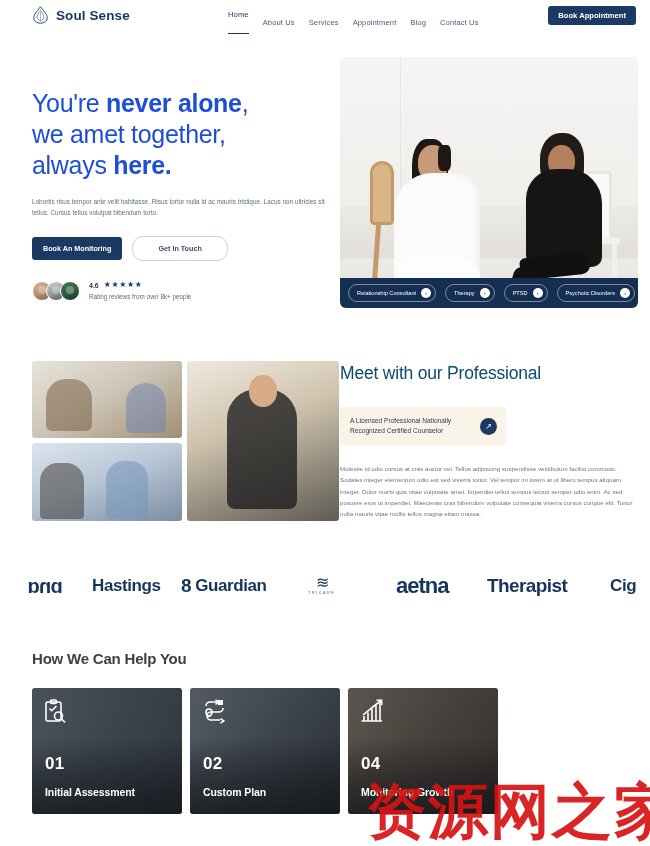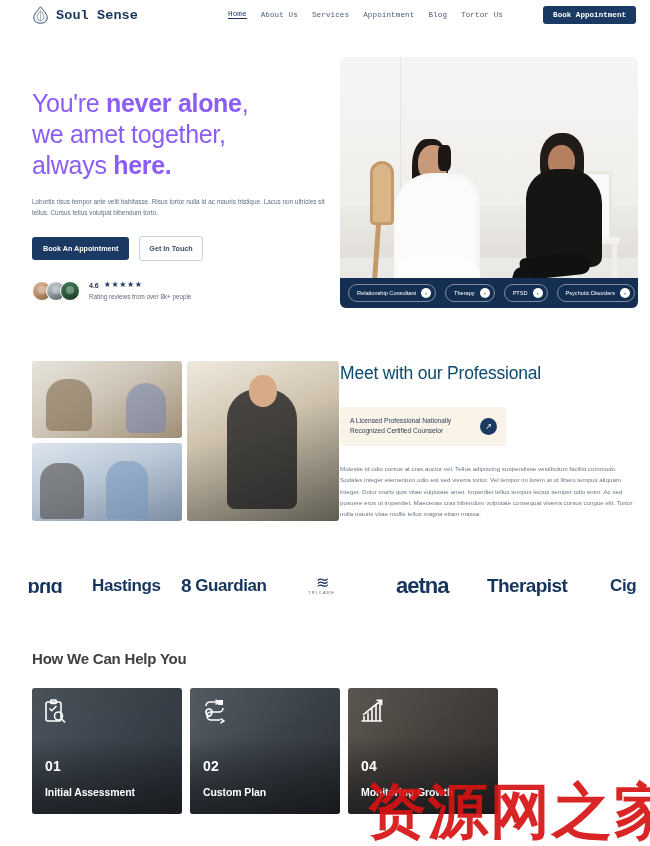--- a/index.html
+++ b/index.html
@@ -8,50 +8,50 @@
     background: #ffffff;
     font-family: "Liberation Sans", sans-serif;
     color: #15315a;
     overflow: hidden;
   }
   .page { position: relative; width: 650px; height: 846px; background:#fff; }
 
   
   .header {
     position: absolute; top: 0; left: 0; width: 650px; height: 30px;
-    display: flex; align-items: center; font-family: Liberation Mono, monospace;
+    display: flex; align-items: center;
   }
   .brand { position: absolute; left: 32px; top: 6px; display:flex; align-items:center; gap:7px; }
   .brand-mark { width: 17px; height: 18px; display:block; }
   .brand-name { font-size: 13.5px; font-weight: 700; color:#17365c; letter-spacing: .1px; }
 
   .nav { position:absolute; left: 228px; top: 10px; display:flex; gap: 14px; align-items:center; }
   .nav a { font-size: 7.6px; color:#4a5d78; text-decoration:none; letter-spacing:.1px; white-space:nowrap; }
-  .nav a.active { color:#17365c; border-bottom:1px solid #17365c; padding-bottom:0; }
+  .nav a.active { color:#17365c; border-bottom:1px solid #17365c; padding-bottom:14px; }
 
   .cta-top {
     position:absolute; right: 14px; top: 6px;
     background:#1b3a63; color:#fff; border:none; border-radius:3px;
     font-size:7.6px; font-family:inherit; font-weight:600;
     padding: 5px 10px; cursor:pointer; white-space:nowrap;
   }
 
   
   .hero-left { position:absolute; left:32px; top:88px; width:300px; }
-  .hero-title { font-size: 25px; line-height: 1.23; color:#8b5cf6; font-weight:400; letter-spacing:-0.3px; }
+  .hero-title { font-size: 25px; line-height: 1.23; color:#1d4ed8; font-weight:400; letter-spacing:-0.3px; }
   .hero-title b { font-weight:700; }
   .hero-sub { margin-top: 16px; font-size:6.4px; line-height:1.75; color:#61707f; width: 296px; }
   .hero-btns { margin-top: 17px; display:flex; gap:10px; align-items:center; }
   .btn-primary {
     background:#1b3a63; color:#fff; border:none; border-radius:3px;
     font-size:7.2px; font-weight:700; font-family:inherit; padding:7px 11px; cursor:pointer; white-space:nowrap;
   }
   .btn-ghost {
-    background:#fff; color:#2c4straight; border:1px solid #c9d1dc; border-radius:3px;
-    color:#3c4f69; font-size:7.2px; font-weight:600; font-family:inherit; padding:7px 9px; cursor:pointer; white-space:nowrap;text-align:center;
+    background:#fff; color:#2c4straight; border:1px solid #c9d1dc; border-radius:11px;
+    color:#3c4f69; font-size:7.2px; font-weight:600; font-family:inherit; padding:7px 25px; cursor:pointer; white-space:nowrap;text-align:center;
   }
 
   .rating-row { margin-top: 20px; display:flex; align-items:center; gap:9px; }
   .avatars { display:flex; }
   .avatar { width:20px; height:20px; border-radius:50%; border:1.5px solid #fff; margin-left:-6px; overflow:hidden; position:relative; }
   .avatar:first-child { margin-left:0; }
   .av1 { background: linear-gradient(160deg,#d8b79a 0%,#bb8f6d 55%,#8a6245 100%); }
   .av2 { background: linear-gradient(160deg,#cfd3d6 0%,#8e9499 60%,#55595c 100%); }
   .av3 { background: linear-gradient(160deg,#3f7a55 0%,#2b5a3c 60%,#17301f 100%); }
   .avatar::after{ content:''; position:absolute; left:50%; top:22%; width:8px; height:8px; border-radius:50%; transform:translateX(-50%); background:rgba(255,255,255,.32); }
@@ -154,21 +154,21 @@
   .help-title { position:absolute; left:32px; top:650px; font-size:15px; font-weight:700; color:#404040; letter-spacing:-.2px; }
   .cards { position:absolute; left:32px; top:688px; display:flex; gap:8px; }
   .card { position:relative; width:150px; height:126px; border-radius:3px; overflow:hidden; }
   .card .ph { position:absolute; inset:0; }
   .c1 .ph { background:linear-gradient(150deg,#6f7b86 0%,#4b5560 45%,#2a2f35 100%); }
   .c2 .ph { background:linear-gradient(150deg,#7e8a94 0%,#4e565f 45%,#23272b 100%); }
   .c3 .ph { background:linear-gradient(150deg,#8d8f91 0%,#55585c 45%,#2c2e31 100%); }
   .c4 .ph { background:linear-gradient(150deg,#8b8175 0%,#5a5149 45%,#2d2926 100%); }
   .card .shade { position:absolute; inset:0; background:linear-gradient(180deg,rgba(20,22,26,.42) 0%,rgba(20,22,26,.28) 40%,rgba(18,20,24,.72) 100%); }
   .card-icon { position:absolute; left:12px; top:11px; color:#fff; }
-  .card-num { position:absolute; left:13px; bottom:40px; color:#fff; font-size:14px; font-weight:700; letter-spacing:.2px; }
+  .card-num { position:absolute; left:13px; bottom:40px; color:#fff; font-size:17px; font-weight:700; letter-spacing:.2px; }
   .card-label { position:absolute; left:13px; bottom:16px; color:#fff; font-size:10.5px; font-weight:700; letter-spacing:-.1px; }
 
   .watermark {
     position:absolute; left:366px; top:772px; font-size:60px; font-weight:700;
     color:rgba(214,18,18,.92); letter-spacing:2px; pointer-events:none;
     font-family:"DejaVu Sans", sans-serif; white-space:nowrap;
   }
 </style>
 </head>
 <body>
@@ -186,37 +186,37 @@
       </span>
       <span class="brand-name">Soul Sense</span>
     </div>
 
     <nav class="nav">
       <a href="#" class="active">Home</a>
       <a href="#">About Us</a>
       <a href="#">Services</a>
       <a href="#">Appointment</a>
       <a href="#">Blog</a>
-      <a href="#">Tortor Us</a>
+      <a href="#">Contact Us</a>
     </nav>
 
     <button class="cta-top">Book Appointment</button>
   </div>
 
   <div class="hero-left">
     <h1 class="hero-title">
       <span>You're </span><b>never alone</b><span>,</span><br>
       <span>we amet together,</span><br>
       <span>always </span><b>here.</b>
     </h1>
 
     <p class="hero-sub">Lobortis risus tempor ante velit habitasse. Risus tortor nulla id ac mauris tristique. Lacus non ultricies sit tellus. Cursus tellus volutpat bibendum torto.</p>
 
     <div class="hero-btns">
-      <button class="btn-primary">Book An Appointment</button>
+      <button class="btn-primary">Book An Monitoring</button>
       <button class="btn-ghost">Get In Touch</button>
     </div>
 
     <div class="rating-row">
       <div class="avatars">
         <div class="avatar av1"></div>
         <div class="avatar av2"></div>
         <div class="avatar av3"></div>
       </div>
       <div class="rating-txt">

